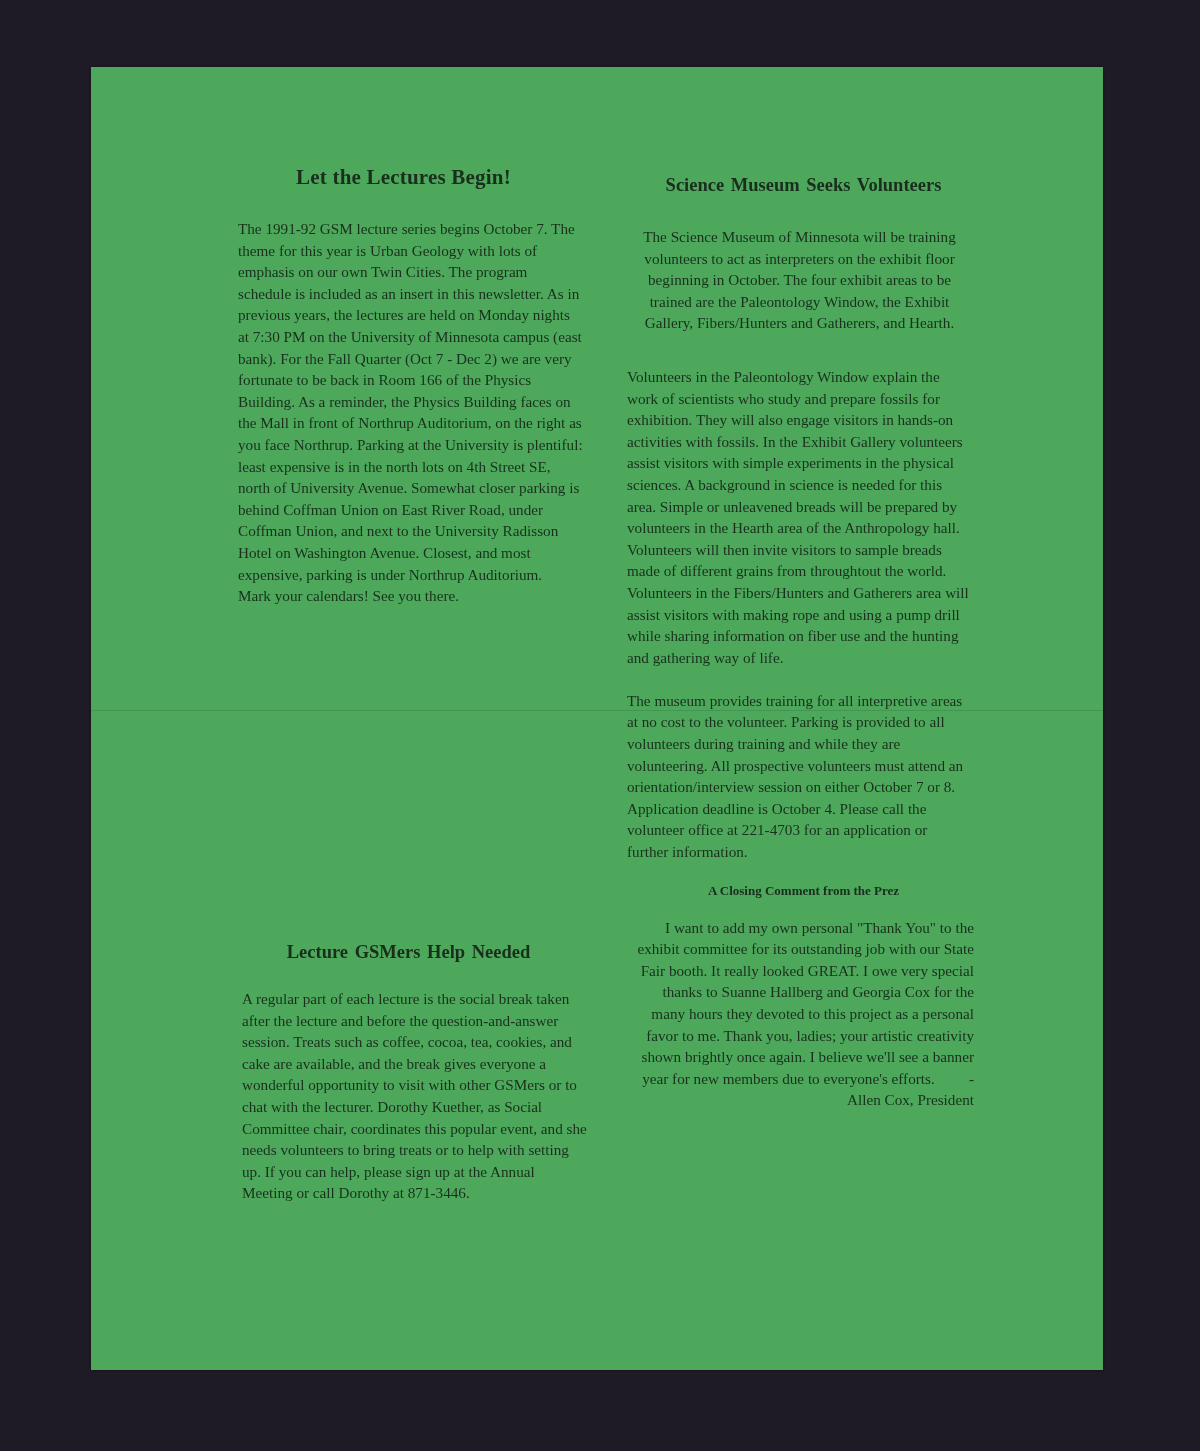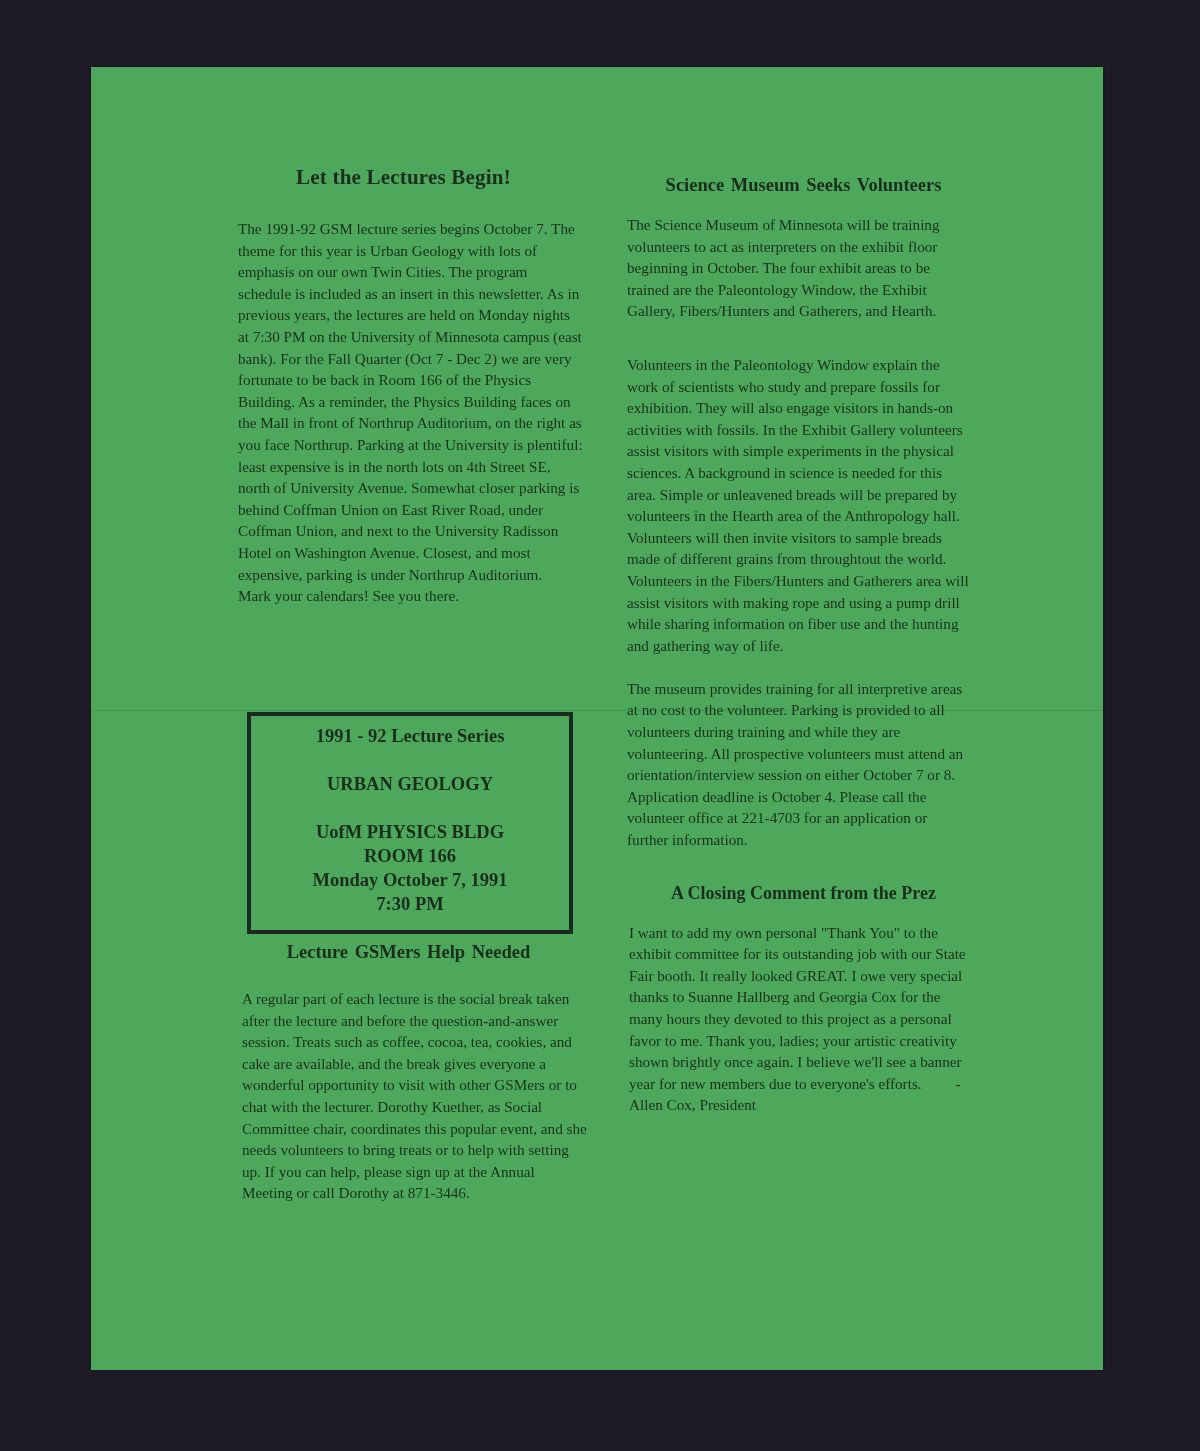--- a/index.html
+++ b/index.html
@@ -95,54 +95,47 @@
       position: absolute;
       left: 151px;
       top: 921px;
       width: 345px;
     }
     .h-museum {
       font-size: 18.5px;
       word-spacing: 2px;
       margin-left: 8px;
     }
-    .p-museum-1 { margin-top: 18px; }
+    .p-museum-1 { margin-top: 30px; text-align: center; }
     .p-museum-2 { margin-top: 32px; }
     .p-museum-3 { margin-top: 21.6px; }
     .h-prez {
-      font-size: 18px;
-      margin-top: 32px;
+      font-size: 13px;
+      margin-top: 20px;
       margin-left: 8px;
     }
     .p-prez {
       margin-top: 18px;
       margin-left: 2px;
       width: 345px;
+      text-align: right;
     }
   </style>
 </head>
 <body>
 
 <div class="paper">
   <div class="fold-line"></div>
 
   <div class="col col-left">
     <h2 class="h-lectures">Let the Lectures Begin!</h2>
     <p class="p-lectures">The 1991-92 GSM lecture series begins October 7.  The theme for this year is Urban Geology with lots of emphasis on our own Twin Cities. The program schedule is included as an insert in this newsletter.  As in previous years, the lectures are held on Monday nights at 7:30 PM on the University of Minnesota campus (east bank).  For the Fall Quarter (Oct 7 - Dec 2) we are very fortunate to be back in Room 166 of the Physics Building.  As a reminder, the Physics Building faces on the Mall in front of Northrup Auditorium, on the right as you face Northrup.  Parking at the University is plentiful:  least expensive is in the north lots on 4th Street SE, north of University Avenue. Somewhat closer parking is behind Coffman Union on East River Road, under Coffman Union, and next to the University Radisson Hotel on Washington Avenue.  Closest, and most expensive, parking is under Northrup Auditorium.</p>
     <p>Mark your calendars!  See you there.</p>
   </div>
 
-  <div class="lecture-box">
-    <div class="box-line box-series">1991 - 92 Lecture Series</div>
-    <div class="box-line box-theme">URBAN GEOLOGY</div>
-    <div class="box-line box-bldg">UofM PHYSICS BLDG</div>
-    <div class="box-line">ROOM 166</div>
-    <div class="box-line">Monday  October 7, 1991</div>
-    <div class="box-line">7:30 PM</div>
-  </div>
 
   <h2 class="h-treats">Lecture  GSMers Help Needed</h2>
   <p class="p-treats">A regular part of each lecture is the social break taken after the lecture and before the question-and-answer session.  Treats such as coffee, cocoa, tea, cookies, and cake are available, and the break gives everyone a wonderful opportunity to visit with other GSMers or to chat with the lecturer.  Dorothy Kuether, as Social Committee chair, coordinates this popular event, and she needs volunteers to bring treats or to help with setting up.  If you can help, please sign up at the Annual Meeting or call Dorothy at 871-3446.</p>
 
   <div class="col col-right">
     <h2 class="h-museum">Science Museum Seeks Volunteers</h2>
     <p class="p-museum-1">The Science Museum of Minnesota will be training volunteers to act as interpreters on the exhibit floor beginning in October. The four exhibit areas to be trained are the Paleontology Window, the Exhibit Gallery, Fibers/Hunters and Gatherers, and Hearth.</p>
     <p class="p-museum-2">Volunteers in the Paleontology Window explain the work of scientists who study and prepare fossils for exhibition.  They will also engage visitors in hands-on activities with fossils.  In the Exhibit Gallery volunteers assist visitors with simple experiments in the physical sciences.  A background in science is needed for this area.  Simple or unleavened breads will be prepared by volunteers in the Hearth area of the Anthropology hall. Volunteers will then invite visitors to sample breads made of different grains from throughtout the world.  Volunteers in the Fibers/Hunters and Gatherers area will assist visitors with making rope and using a pump drill while sharing information on fiber use and the hunting and gathering way of life.</p>
     <p class="p-museum-3">The museum provides training for all interpretive areas at no cost to the volunteer. Parking is provided to all volunteers during training and while they are volunteering.  All prospective volunteers must attend an orientation/interview session on either October 7 or 8.  Application deadline is October 4. Please call the volunteer office at 221-4703 for an application or further information.</p>
 

